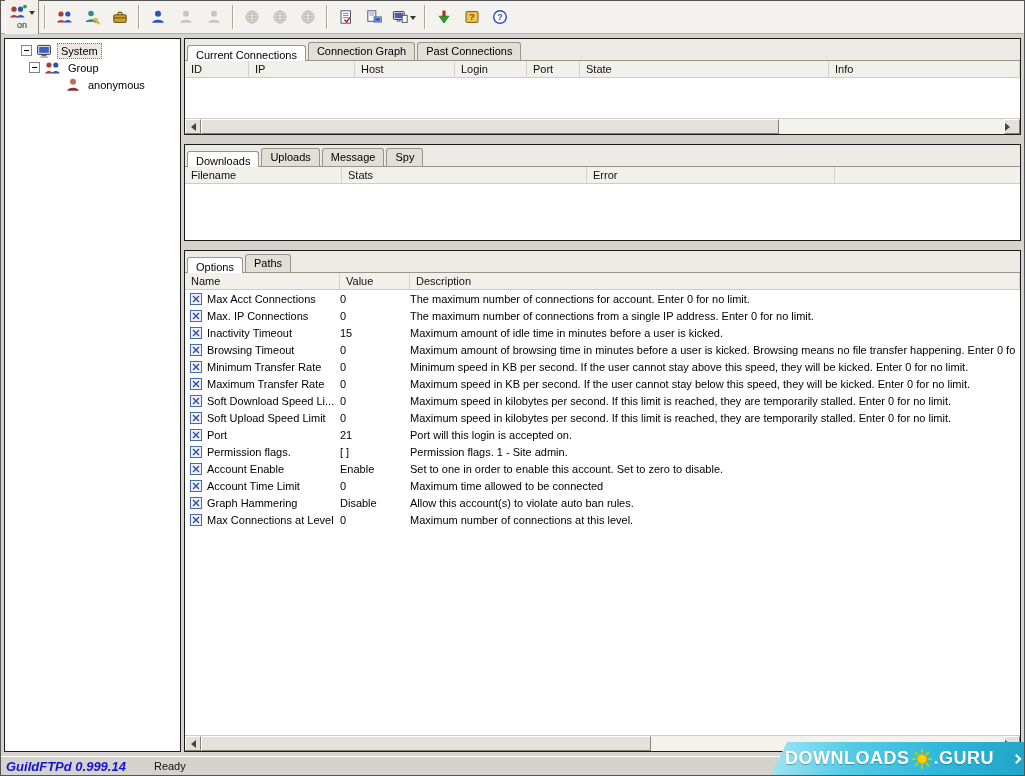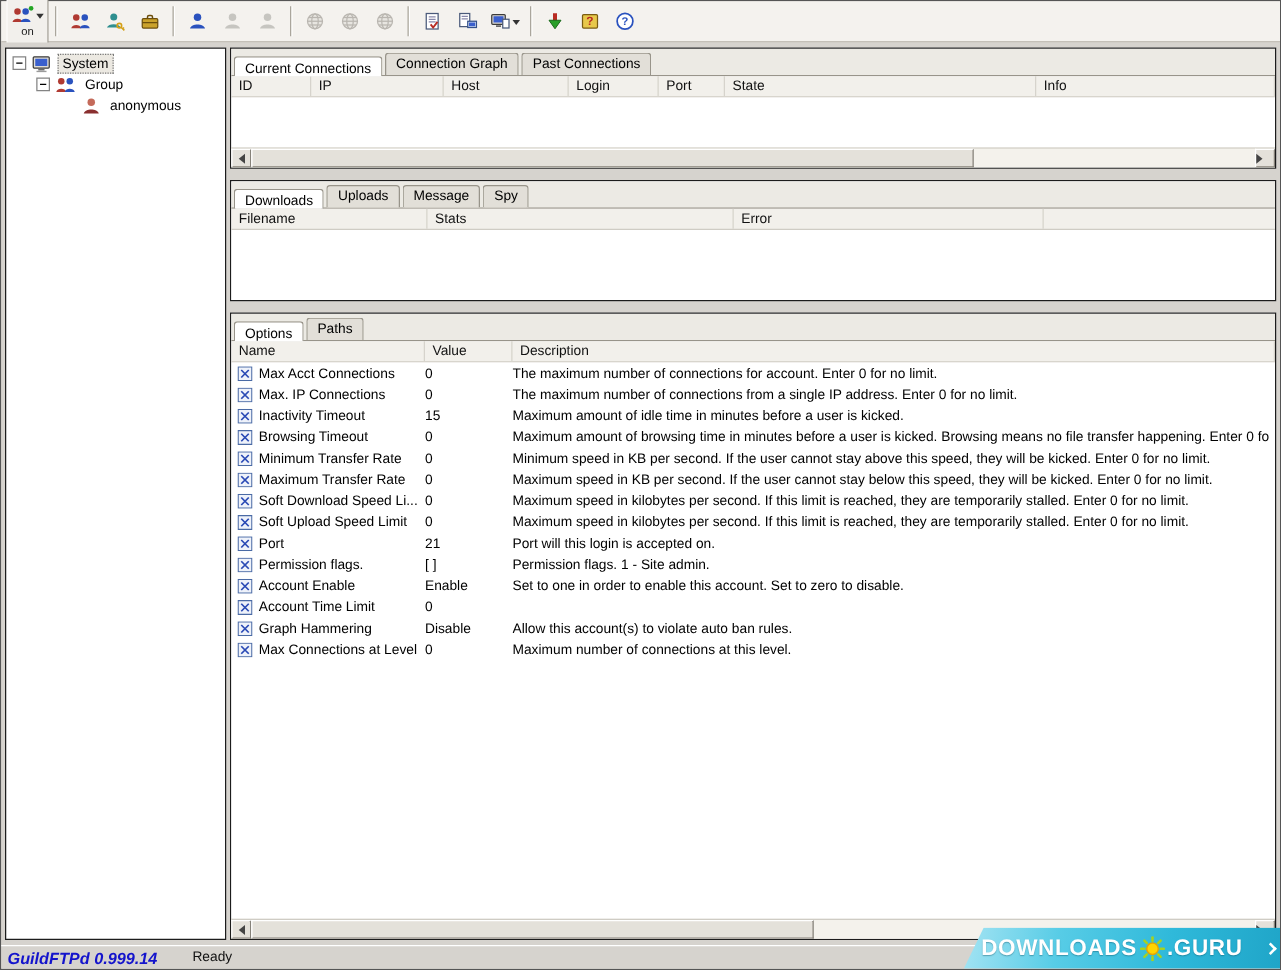--- a/index.html
+++ b/index.html
@@ -277,21 +277,21 @@
               <circle cx="8" cy="8" r="6.3" fill="#fff" stroke="#2a52be" stroke-width="1.4"></circle>
               <text x="8" y="11.2" text-anchor="middle" font-size="9" font-weight="bold" fill="#2a52be">?</text>
             </svg>
           </span>
         </div>
       </div>
     </div>
 
   <div class="main">
     <div class="tree-panel" id="tree">
-        <div class="tree-row" style="padding-left: 5px;">
+        <div class="tree-row" style="padding-left: 16px;">
           <span class="expand-box"></span>
           <span class="tree-ic">
             <svg width="17" height="16" viewBox="0 0 17 16">
               <rect x="1.6" y="2.4" width="12.8" height="9" rx="0.8" fill="#dedbd4" stroke="#3a3a3a"></rect>
               <rect x="3.2" y="4" width="9.6" height="5.8" fill="#3a5fcd"></rect>
               <rect x="5.6" y="12" width="5" height="1.4" fill="#6a6a6a"></rect>
               <rect x="4.2" y="13.6" width="8" height="1.1" fill="#9a9a9a"></rect>
             </svg>
           </span>
           <span class="tree-label selected">System</span>
@@ -525,20 +525,21 @@
               <div class="opt-name">
                 <span class="opt-check">
                   <svg width="12" height="12" viewBox="0 0 12 12">
                     <rect x="0.5" y="0.5" width="11" height="11" fill="#eef2fa" stroke="#4a6aa5"></rect>
                     <path d="M3 3 L9 9 M9 3 L3 9" stroke="#2a4ab5" stroke-width="1.4"></path>
                   </svg>
                 </span>
                 <span class="opt-name-text">Account Time Limit</span>
               </div>
               <div class="opt-value">0</div>
+              <div class="opt-desc">Maximum time allowed to be connected</div>
             </div>
             <div class="opt-row">
               <div class="opt-name">
                 <span class="opt-check">
                   <svg width="12" height="12" viewBox="0 0 12 12">
                     <rect x="0.5" y="0.5" width="11" height="11" fill="#eef2fa" stroke="#4a6aa5"></rect>
                     <path d="M3 3 L9 9 M9 3 L3 9" stroke="#2a4ab5" stroke-width="1.4"></path>
                   </svg>
                 </span>
                 <span class="opt-name-text">Graph Hammering</span>

